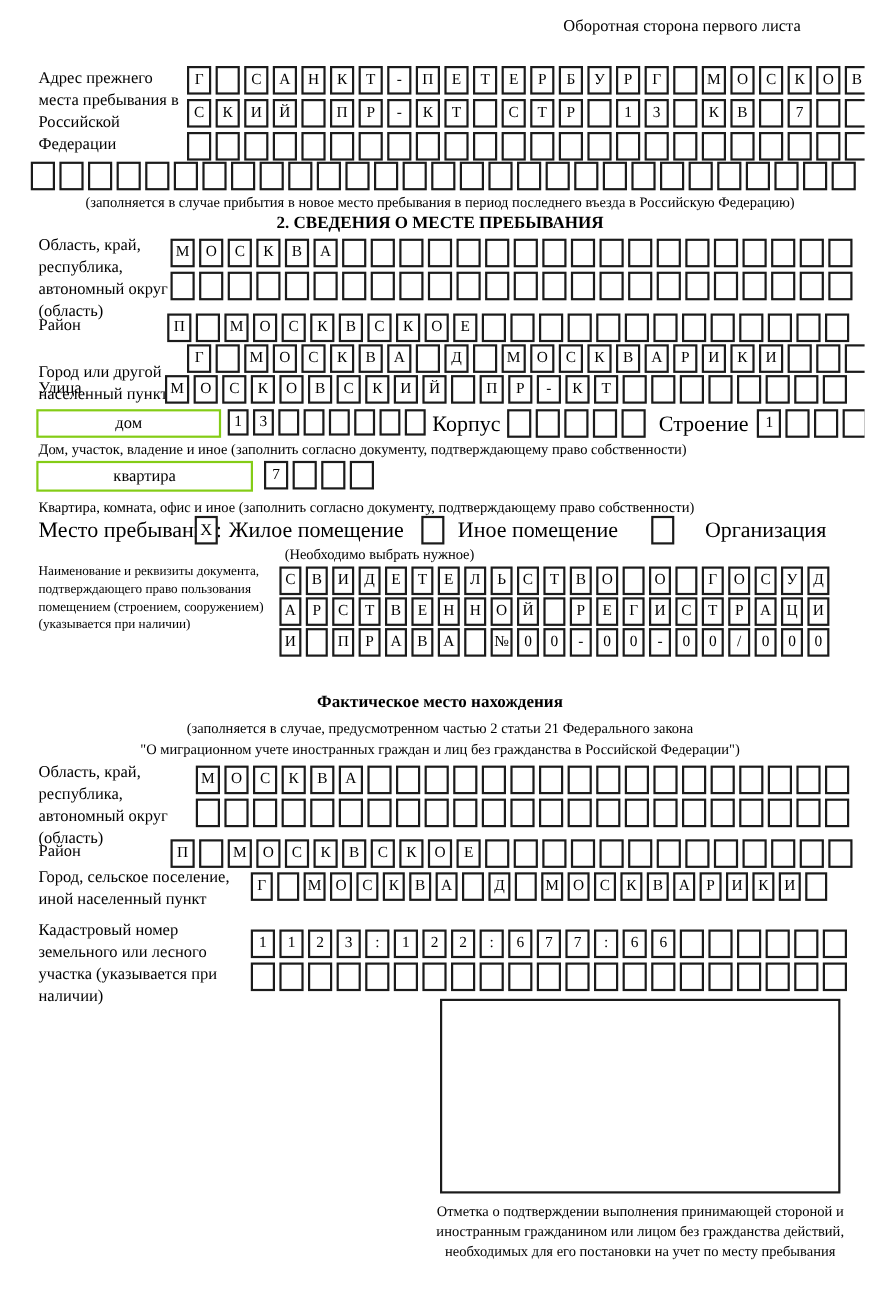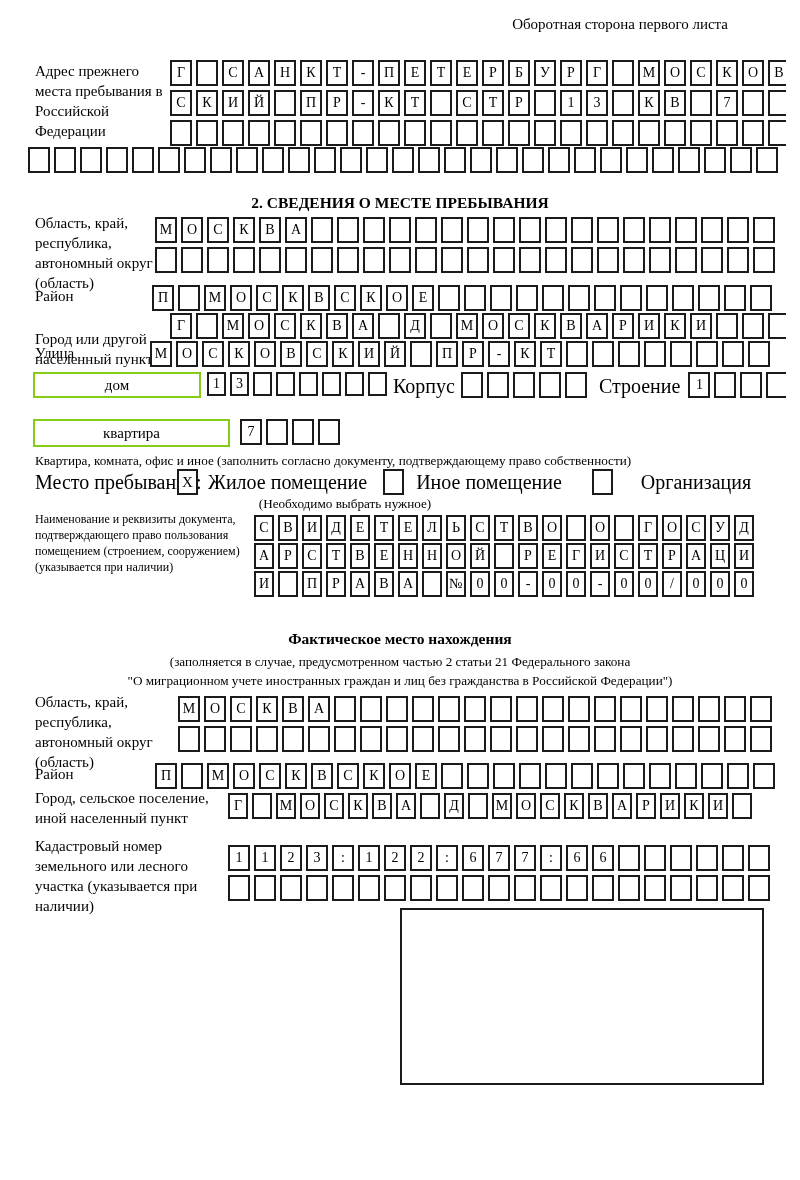--- a/index.html
+++ b/index.html
@@ -135,20 +135,21 @@
       <div class="cell"></div>
       <div class="cell"></div>
       <div class="cell"></div>
       <div class="cell"></div>
       <div class="cell"></div>
       <div class="cell"></div>
       <div class="cell"></div>
       <div class="cell"></div>
       <div class="cell"></div>
     </div>
+  <div class="abs cap center" style="top:176px;">(заполняется в случае прибытия в новое место пребывания в период последнего въезда в Российскую Федерацию)</div>
 
   <div class="abs center bold" style="top:194px;font-size:15.5px;">2. СВЕДЕНИЯ О МЕСТЕ ПРЕБЫВАНИЯ</div>
 
   <div class="abs lbl" style="left:35px;top:214px;width:120px;">Область, край, республика, автономный округ (область)</div>
   <div class="abs" style="left:155px;top:217px;">
     <div class="cellrow">
         <div class="cell">М</div>
         <div class="cell">О</div>
         <div class="cell">С</div>
         <div class="cell">К</div>
@@ -306,20 +307,21 @@
         <div class="cell"></div>
       </div>
     <div class="inline-lbl" style="margin:3px 8px 0 0;">Строение</div>
     <div class="cellrow">
         <div class="cell">1</div>
         <div class="cell"></div>
         <div class="cell"></div>
         <div class="cell"></div>
       </div>
   </div>
+  <div class="abs cap" style="left:35px;top:401px;">Дом, участок, владение и иное (заполнить согласно документу, подтверждающему право собственности)</div>
 
   <div class="abs" style="left:33px;top:419px;display:flex;align-items:flex-start;">
     <div class="widebox" style="width:197px;height:28px;margin-right:10px;">квартира</div>
     <div class="cellrow" style="margin-top:0;">
         <div class="cell">7</div>
         <div class="cell"></div>
         <div class="cell"></div>
         <div class="cell"></div>
       </div>
   </div>
@@ -565,14 +567,15 @@
         <div class="cell"></div>
         <div class="cell"></div>
         <div class="cell"></div>
         <div class="cell"></div>
         <div class="cell"></div>
         <div class="cell"></div>
       </div>
   </div>
 
   <div class="abs stamp" style="left:400px;top:908px;width:364px;height:177px;"></div>
+  <div class="abs cap" style="left:378px;top:1092px;width:408px;text-align:center;line-height:1.42;">Отметка о подтверждении выполнения принимающей стороной и иностранным гражданином или лицом без гражданства действий, необходимых для его постановки на учет по месту пребывания</div>
 
 </div>
 
 </body></html>

